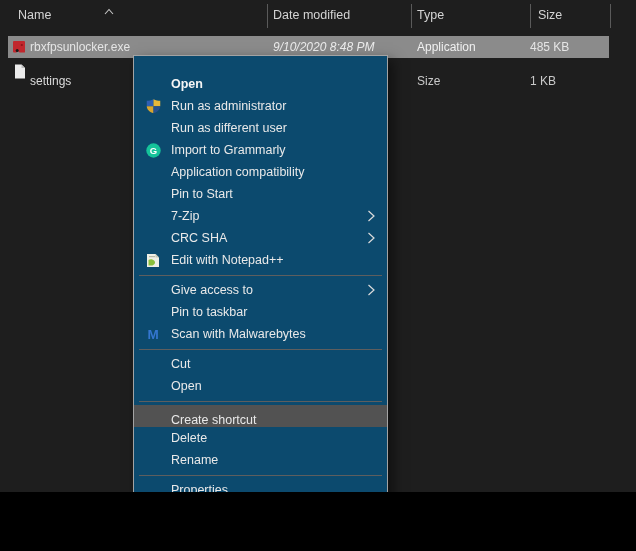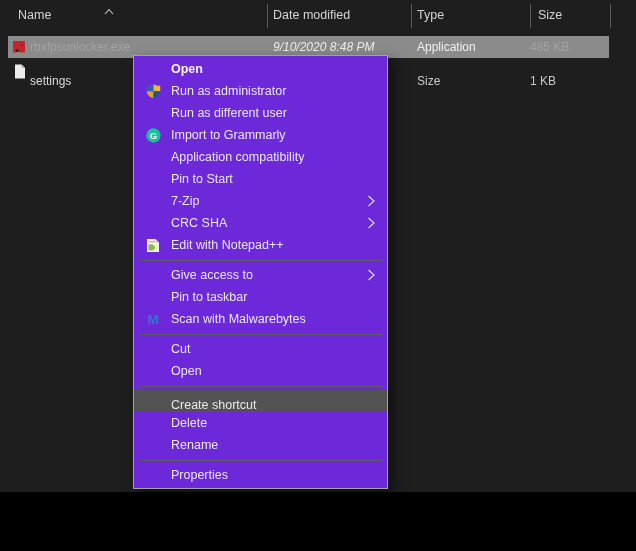--- a/index.html
+++ b/index.html
@@ -9,30 +9,30 @@
     font-family:"Liberation Sans","DejaVu Sans",sans-serif;
     -webkit-font-smoothing:antialiased;
   }
   
   .hdr-label{position:absolute;top:0;height:30px;line-height:30px;font-size:12.5px;color:#d4d4d4;cursor:default;}
   .hdr-sep{position:absolute;top:4px;width:1px;height:24px;background:#5a5a5a;}
   .sort-caret{position:absolute;left:103px;top:1px;}
   
   .row1-bg{position:absolute;left:8px;top:36px;width:601px;height:22px;background:#8b8b8b;}
   .cell{position:absolute;height:22px;line-height:22px;font-size:12px;white-space:nowrap;}
-  .r1{top:36px;color:#a3a3a3;}
+  .r1{top:36px;color:#e5e5e5;}
   .r2{top:70px;color:#dcdcdc;}
   .r2.dim{color:#c9c9c9;}
   .size-box{left:530px;width:76px;text-align:left;}
   .file-icon{position:absolute;width:16px;height:16px;display:flex;align-items:center;justify-content:center;}
   
   .menu{
     position:absolute;left:133px;top:55px;width:255px;
-    background:#6d28d9;border:1px solid #a3a3a3;box-sizing:border-box;
-    padding:2px 0;z-index:10;box-shadow:5px 5px 12px rgba(0,0,0,.5);
+    background:#0c4a6e;border:1px solid #a3a3a3;box-sizing:border-box;
+    padding:17px 0;z-index:10;box-shadow:5px 5px 12px rgba(0,0,0,.5);
   }
   .mi{
     position:relative;height:22px;display:flex;align-items:center;
     padding-left:37px;font-size:12.5px;color:#e9e9e9;box-sizing:border-box;cursor:default;
   }
   .mi.bold{font-weight:bold;color:#f5f5f5;}
   .mi.highlight{background:#525252;align-items:flex-end;}
   .mi-icon{position:absolute;left:11px;top:3px;width:16px;height:16px;display:flex;align-items:center;justify-content:center;}
   .mi-chevron{position:absolute;right:12px;top:5px;}
   .msep{position:relative;height:8px;}

